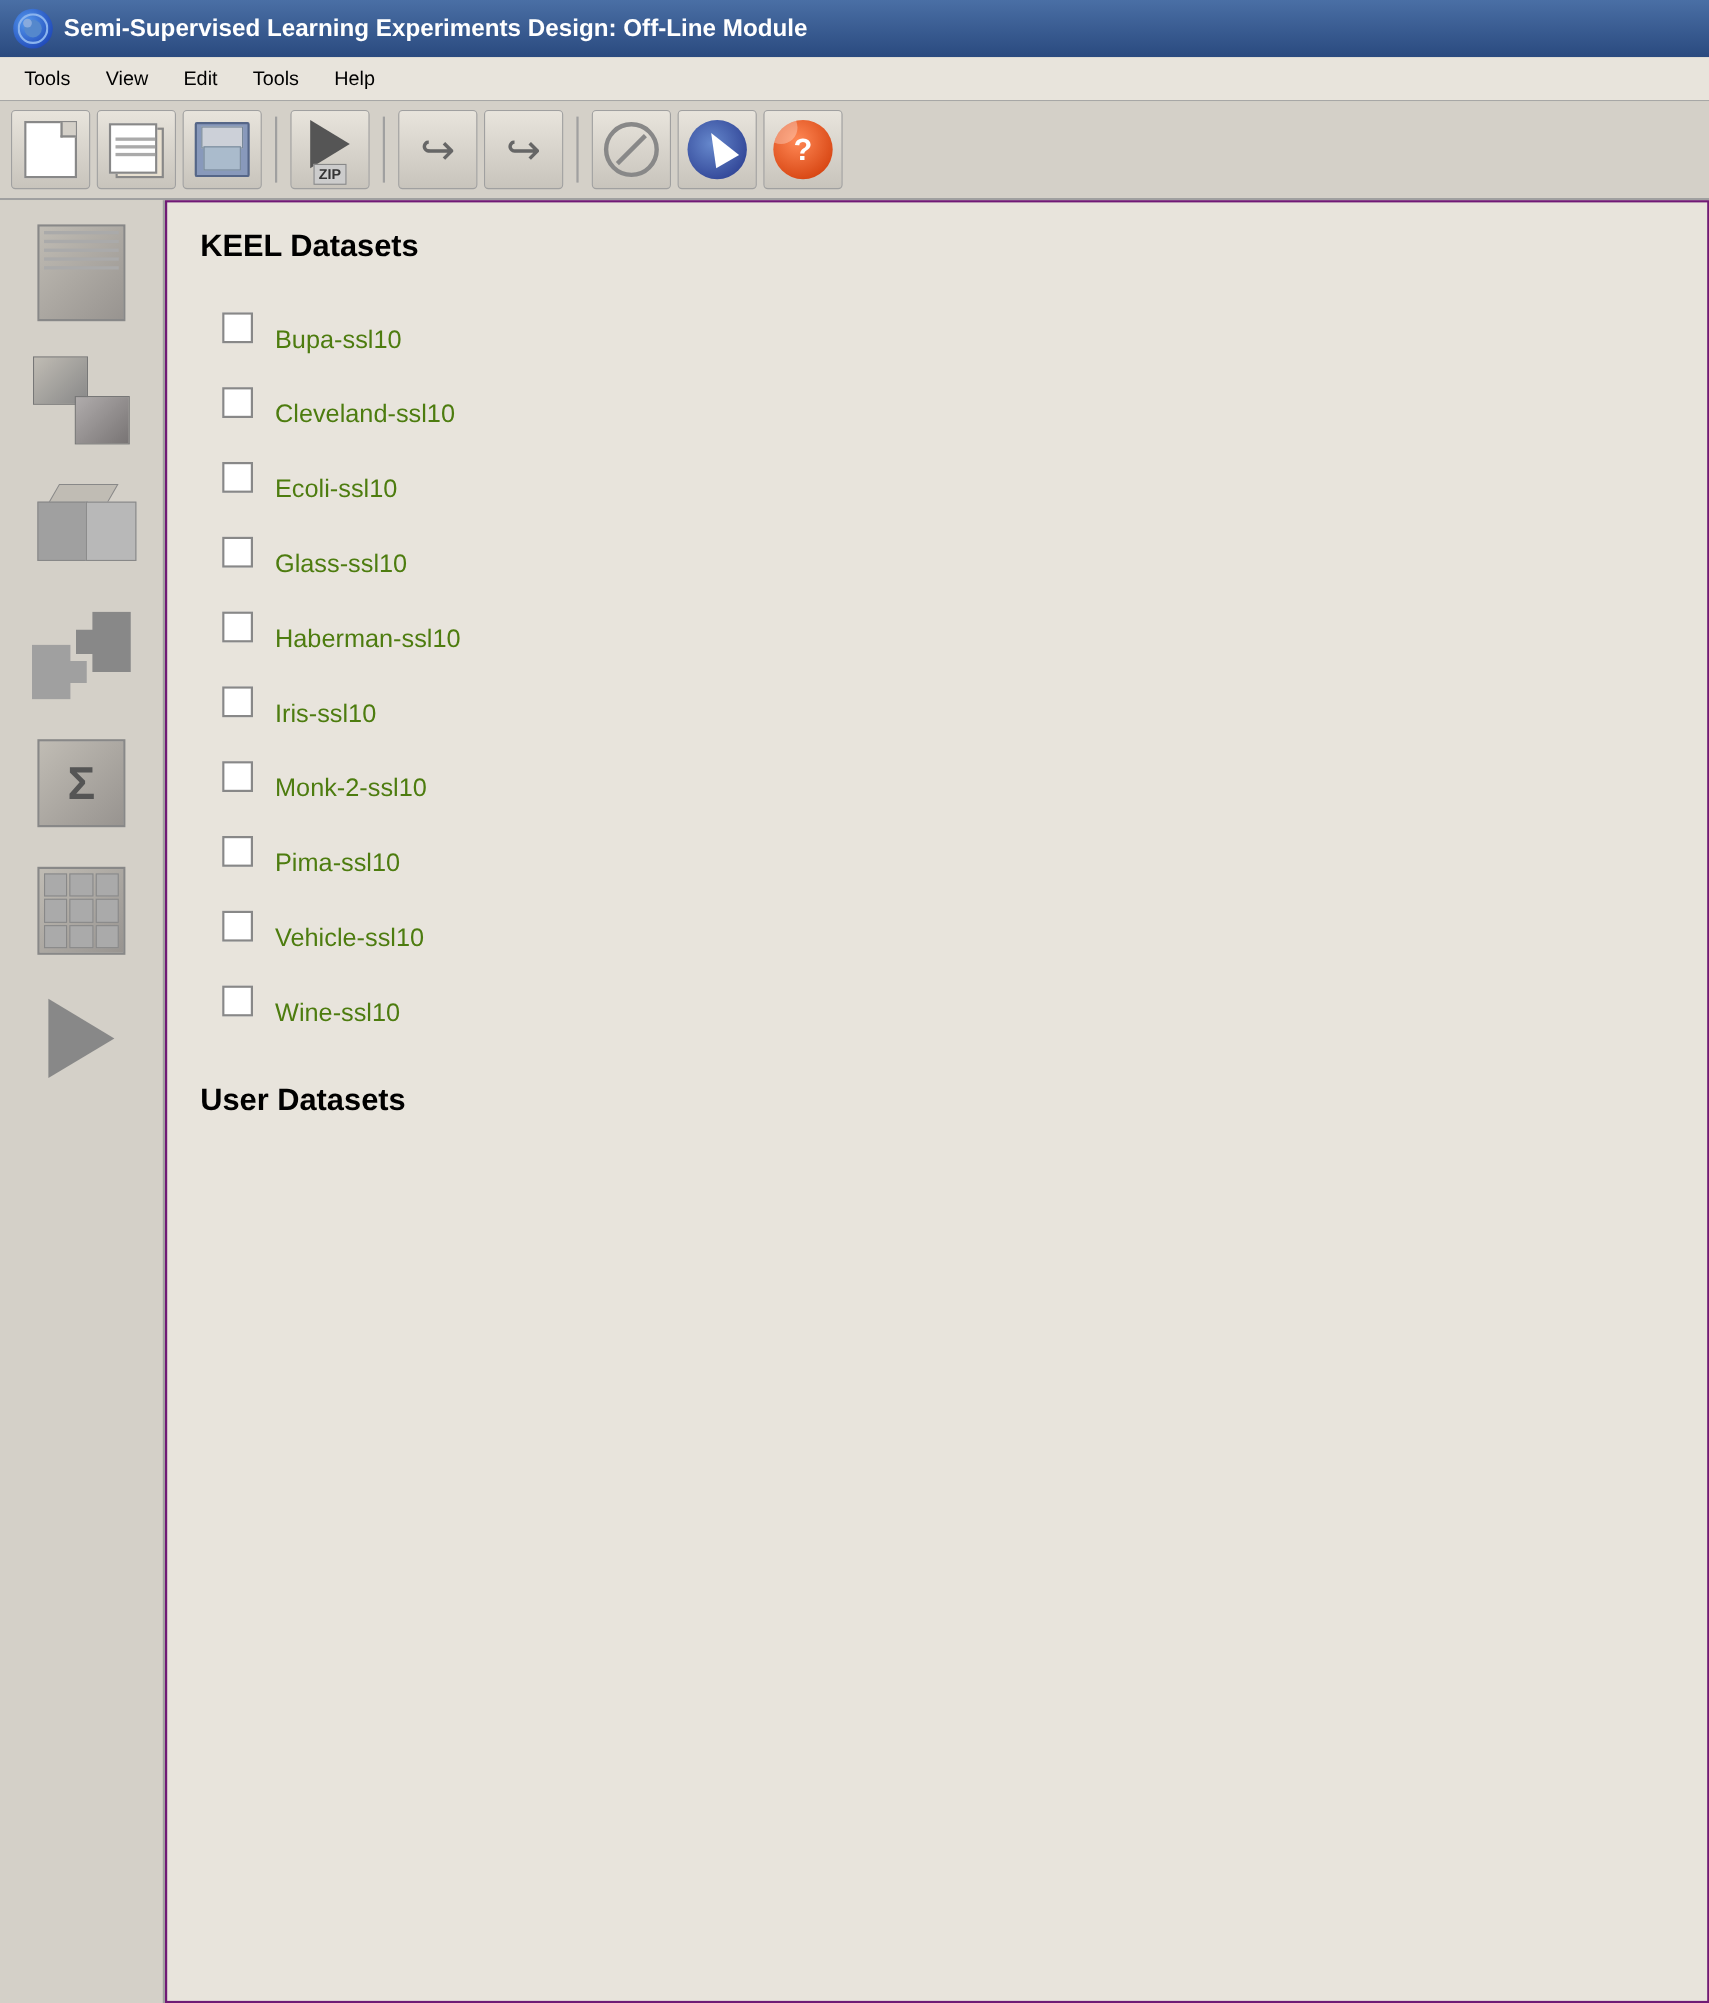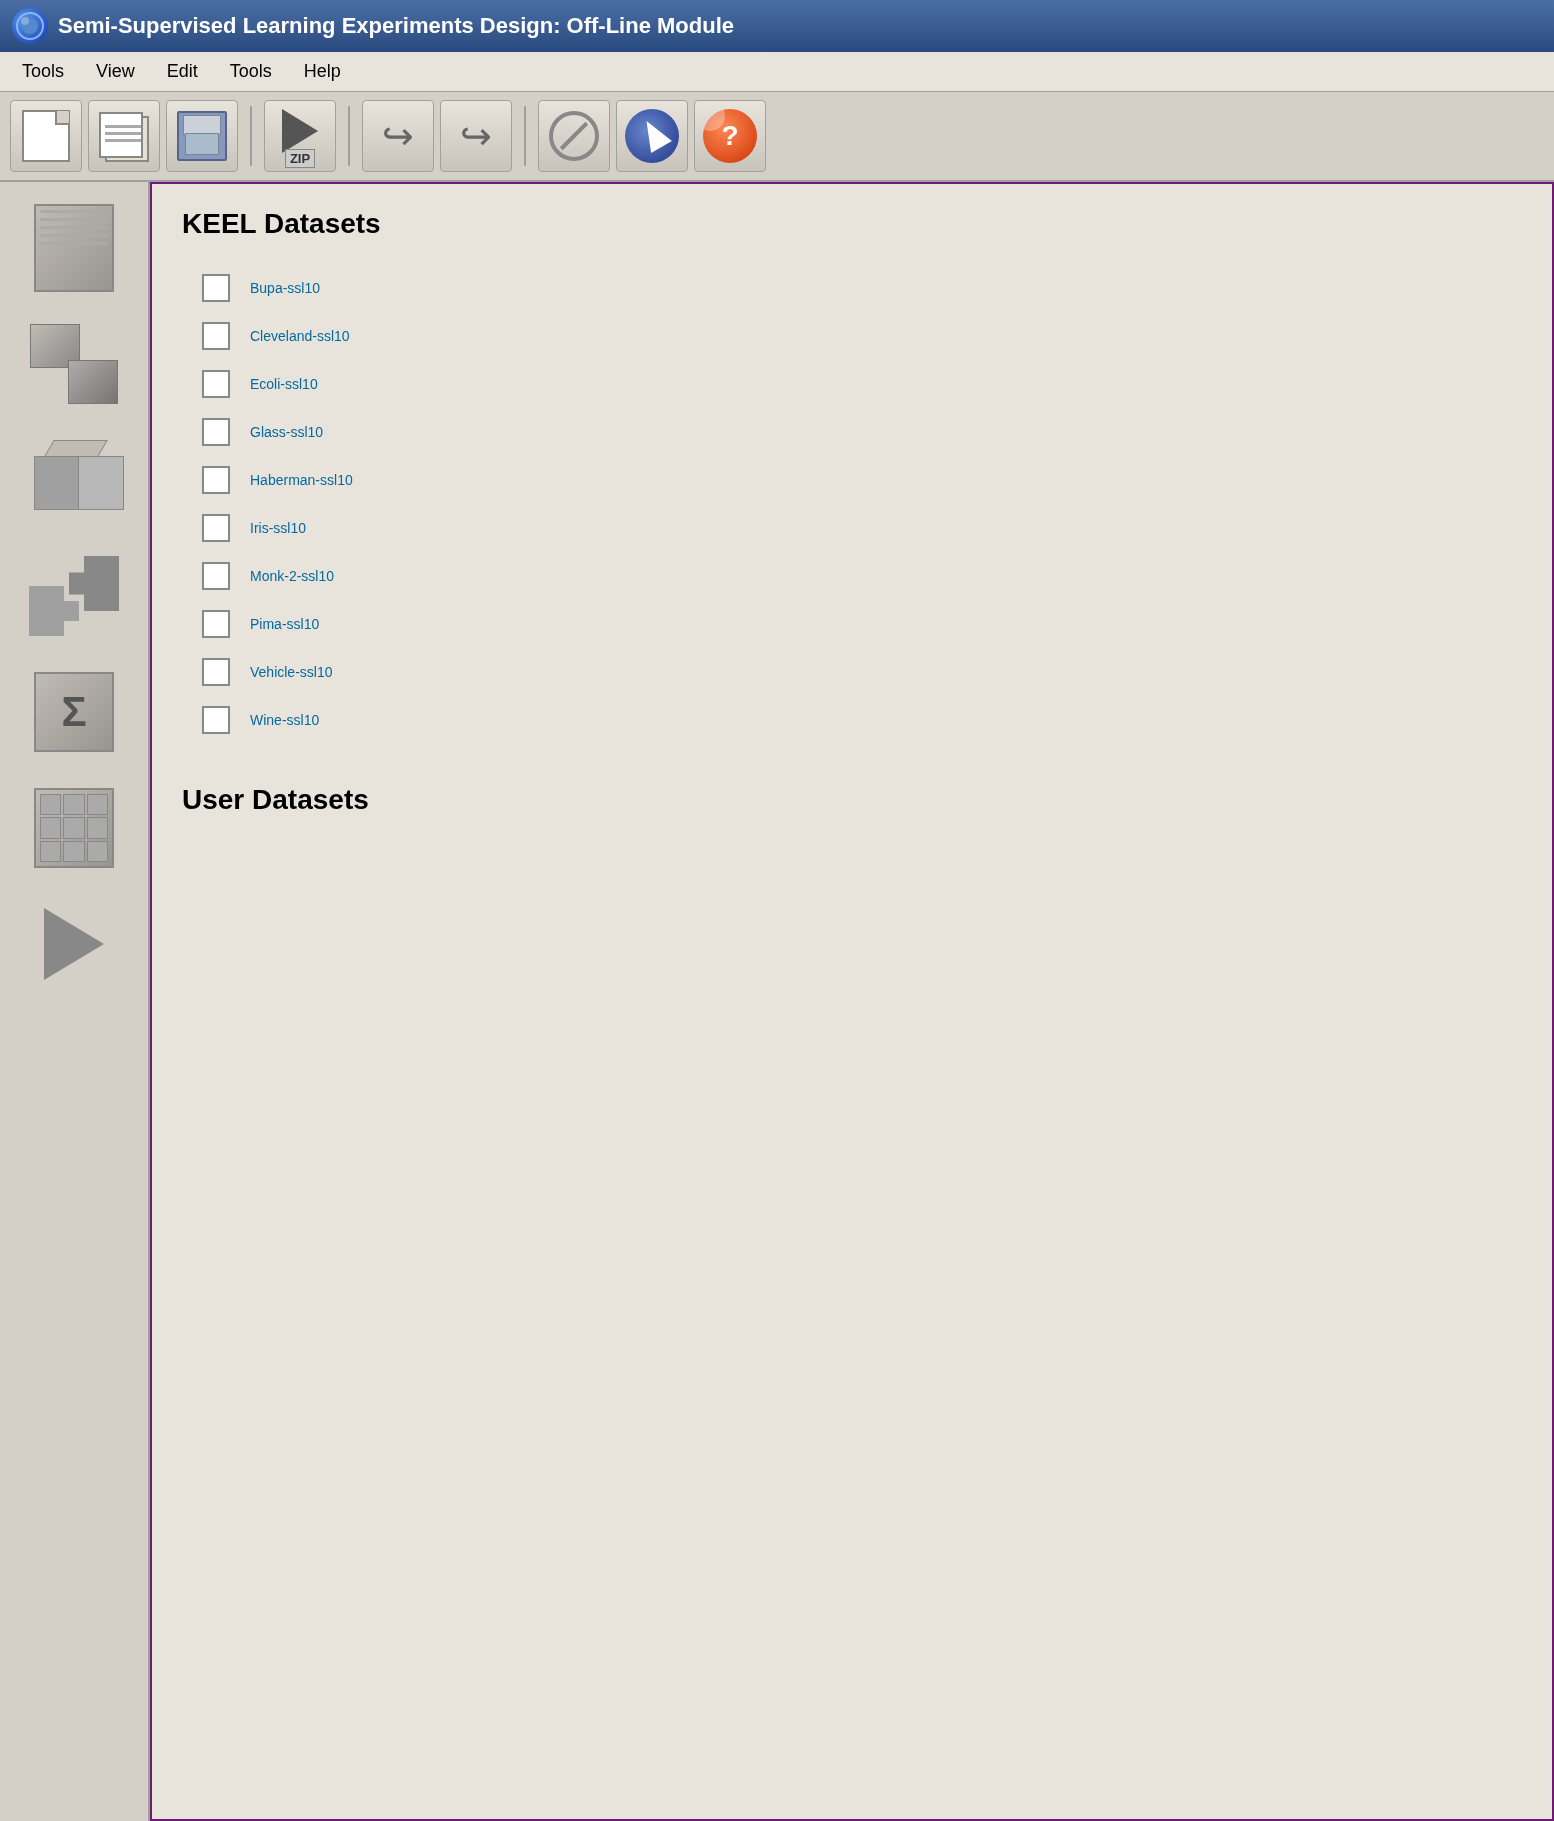--- a/index.html
+++ b/index.html
@@ -471,23 +471,24 @@
       flex-shrink: 0;
       appearance: none;
       -webkit-appearance: none;
     }
 
     .dataset-checkbox:checked {
       background: #4a6fa5;
     }
 
     .dataset-label {
-      font-size: 14px;
-      color: #0369a1;
+      font-size: 23px;
+      color: #4d7c0f;
       font-family: Arial, sans-serif;
+      margin-top: 21px;
     }
 
     .button-row {
       display: flex;
       gap: 20px;
       margin-top: 32px;
       margin-left: 20px;
     }
 
     .action-btn {

